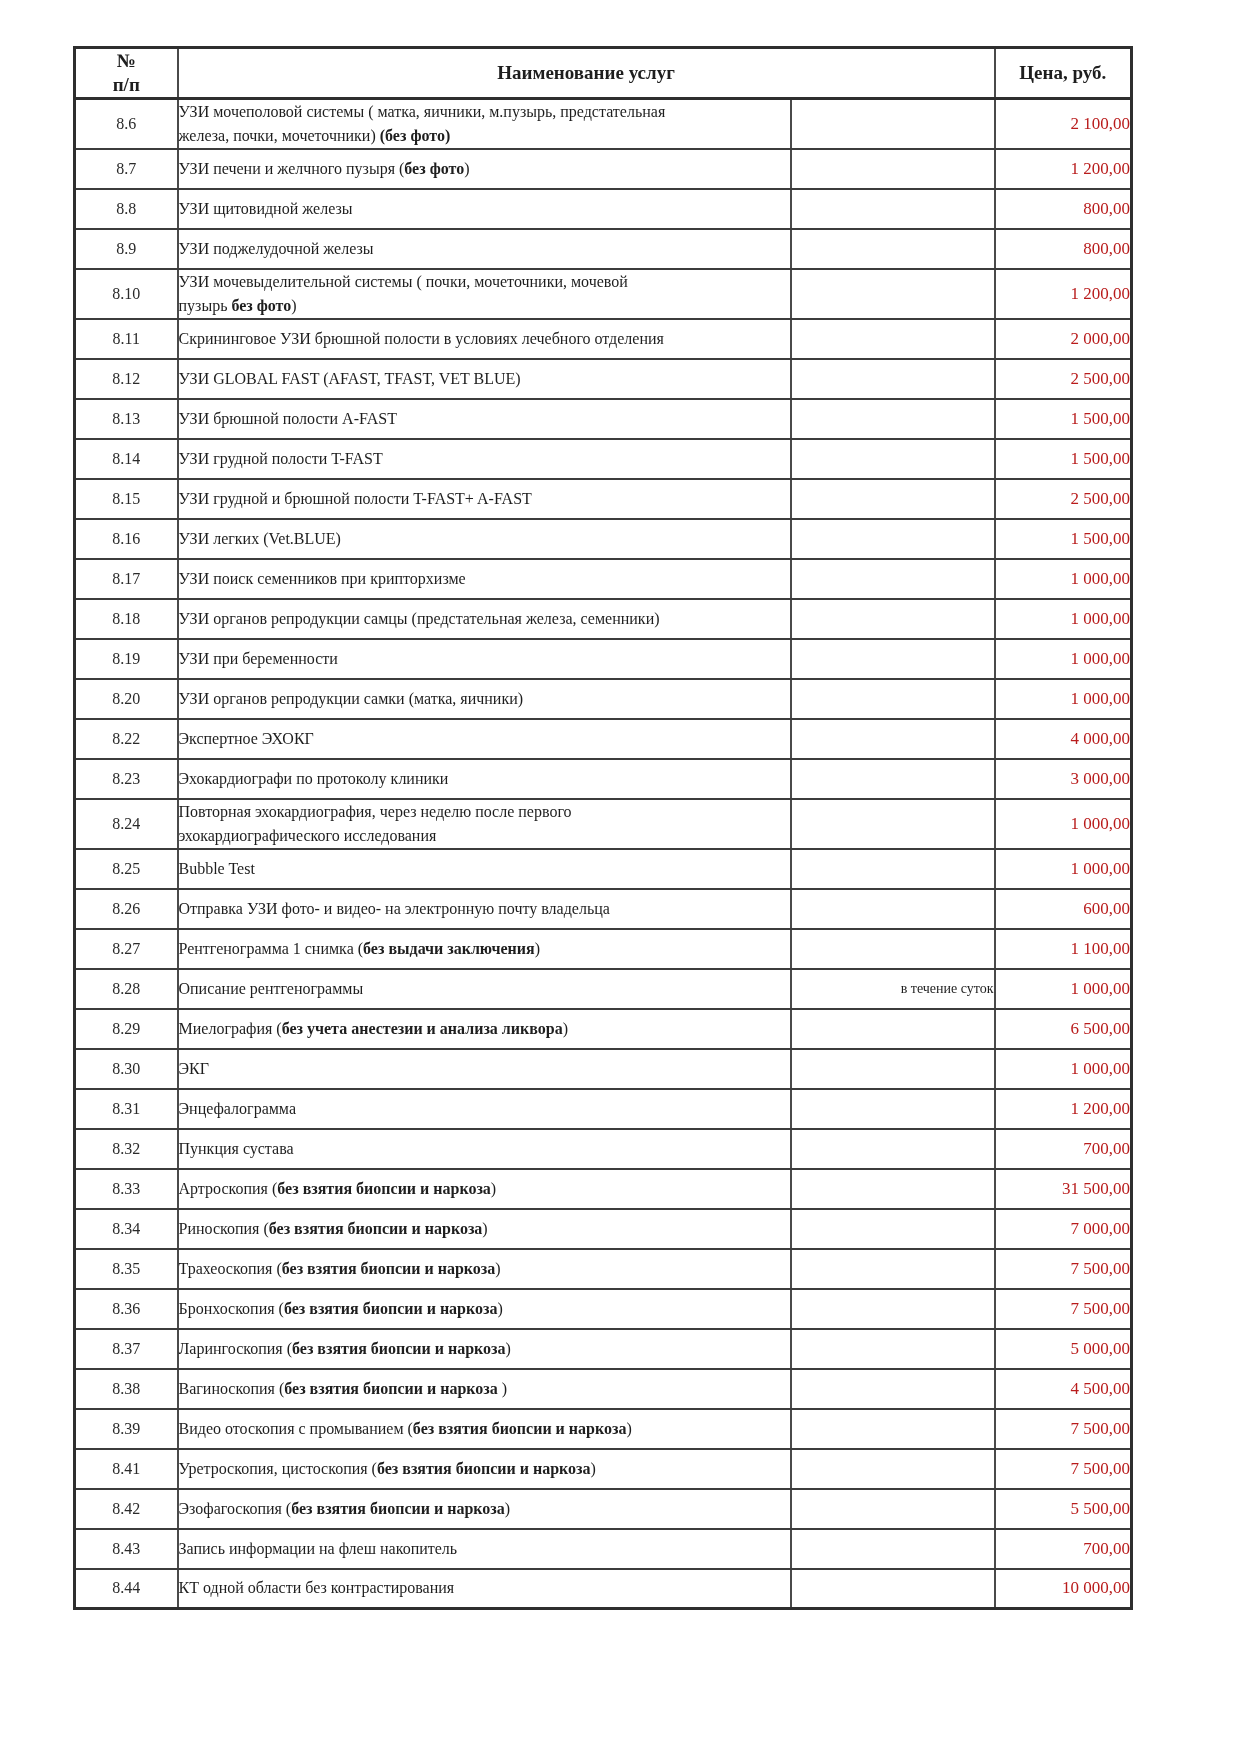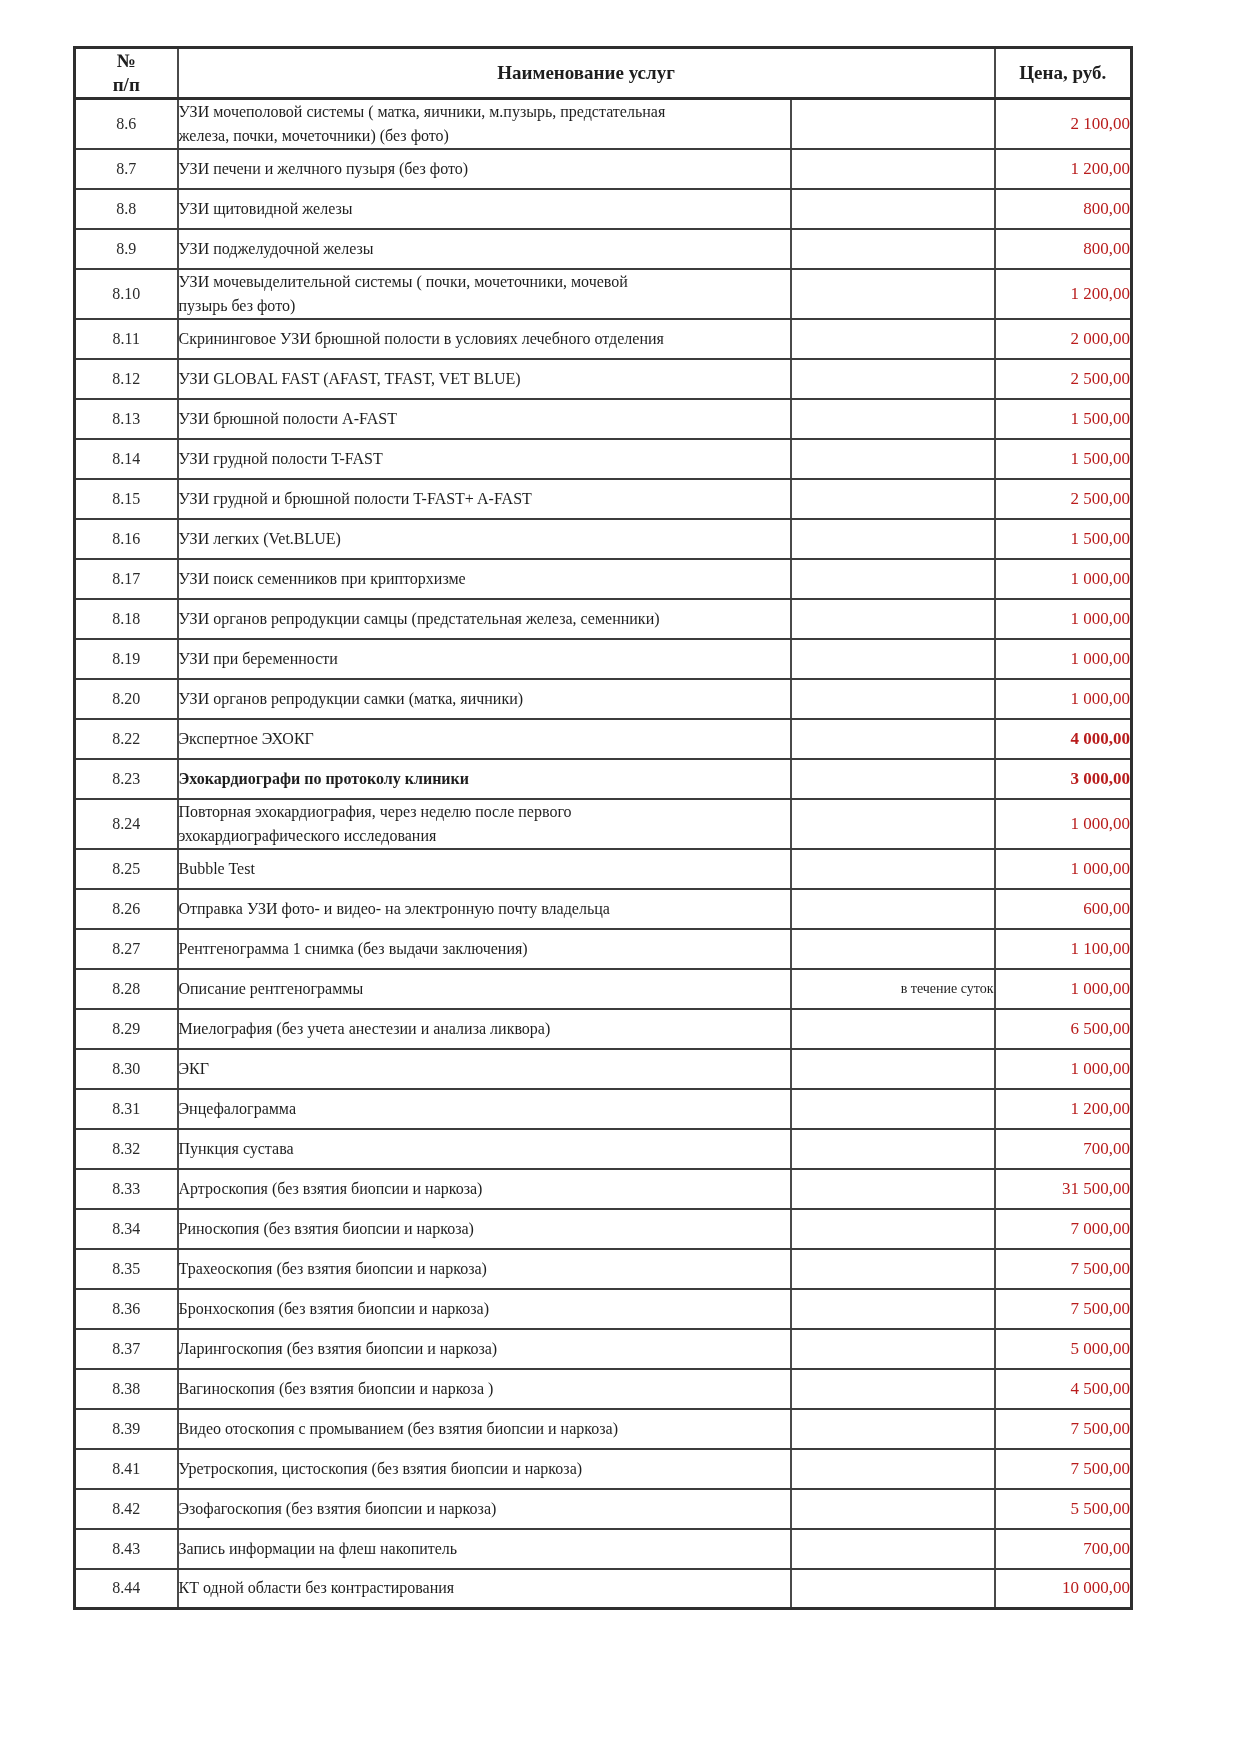--- a/index.html
+++ b/index.html
@@ -50,32 +50,32 @@
     font-size: 16px;
     color: #2a2a2a;
   }
   td.c-name {
     text-align: left;
     font-size: 16px;
     line-height: 1.5;
     padding: 4px 6px 4px 7px;
     white-space: pre-line;
   }
-  td.c-name .b { font-weight: normal; }
+  td.c-name .b { font-weight: bold; }
   td.c-note {
     text-align: right;
     font-size: 14px;
   }
   td.c-price {
     text-align: right;
     font-size: 17px;
     padding-right: 24px;
     color: #b91c1c;
   }
-  td.hl { background: var(--hl, #f2e205); font-weight: bold; }
+  td.hl { background: var(--hl, #f2e205); }
 </style>
 </head>
 <body>
 
 <div class="page">
   <table class="price-table">
     <colgroup>
       <col style="width:103px">
       <col style="width:613px">
       <col style="width:204px">

